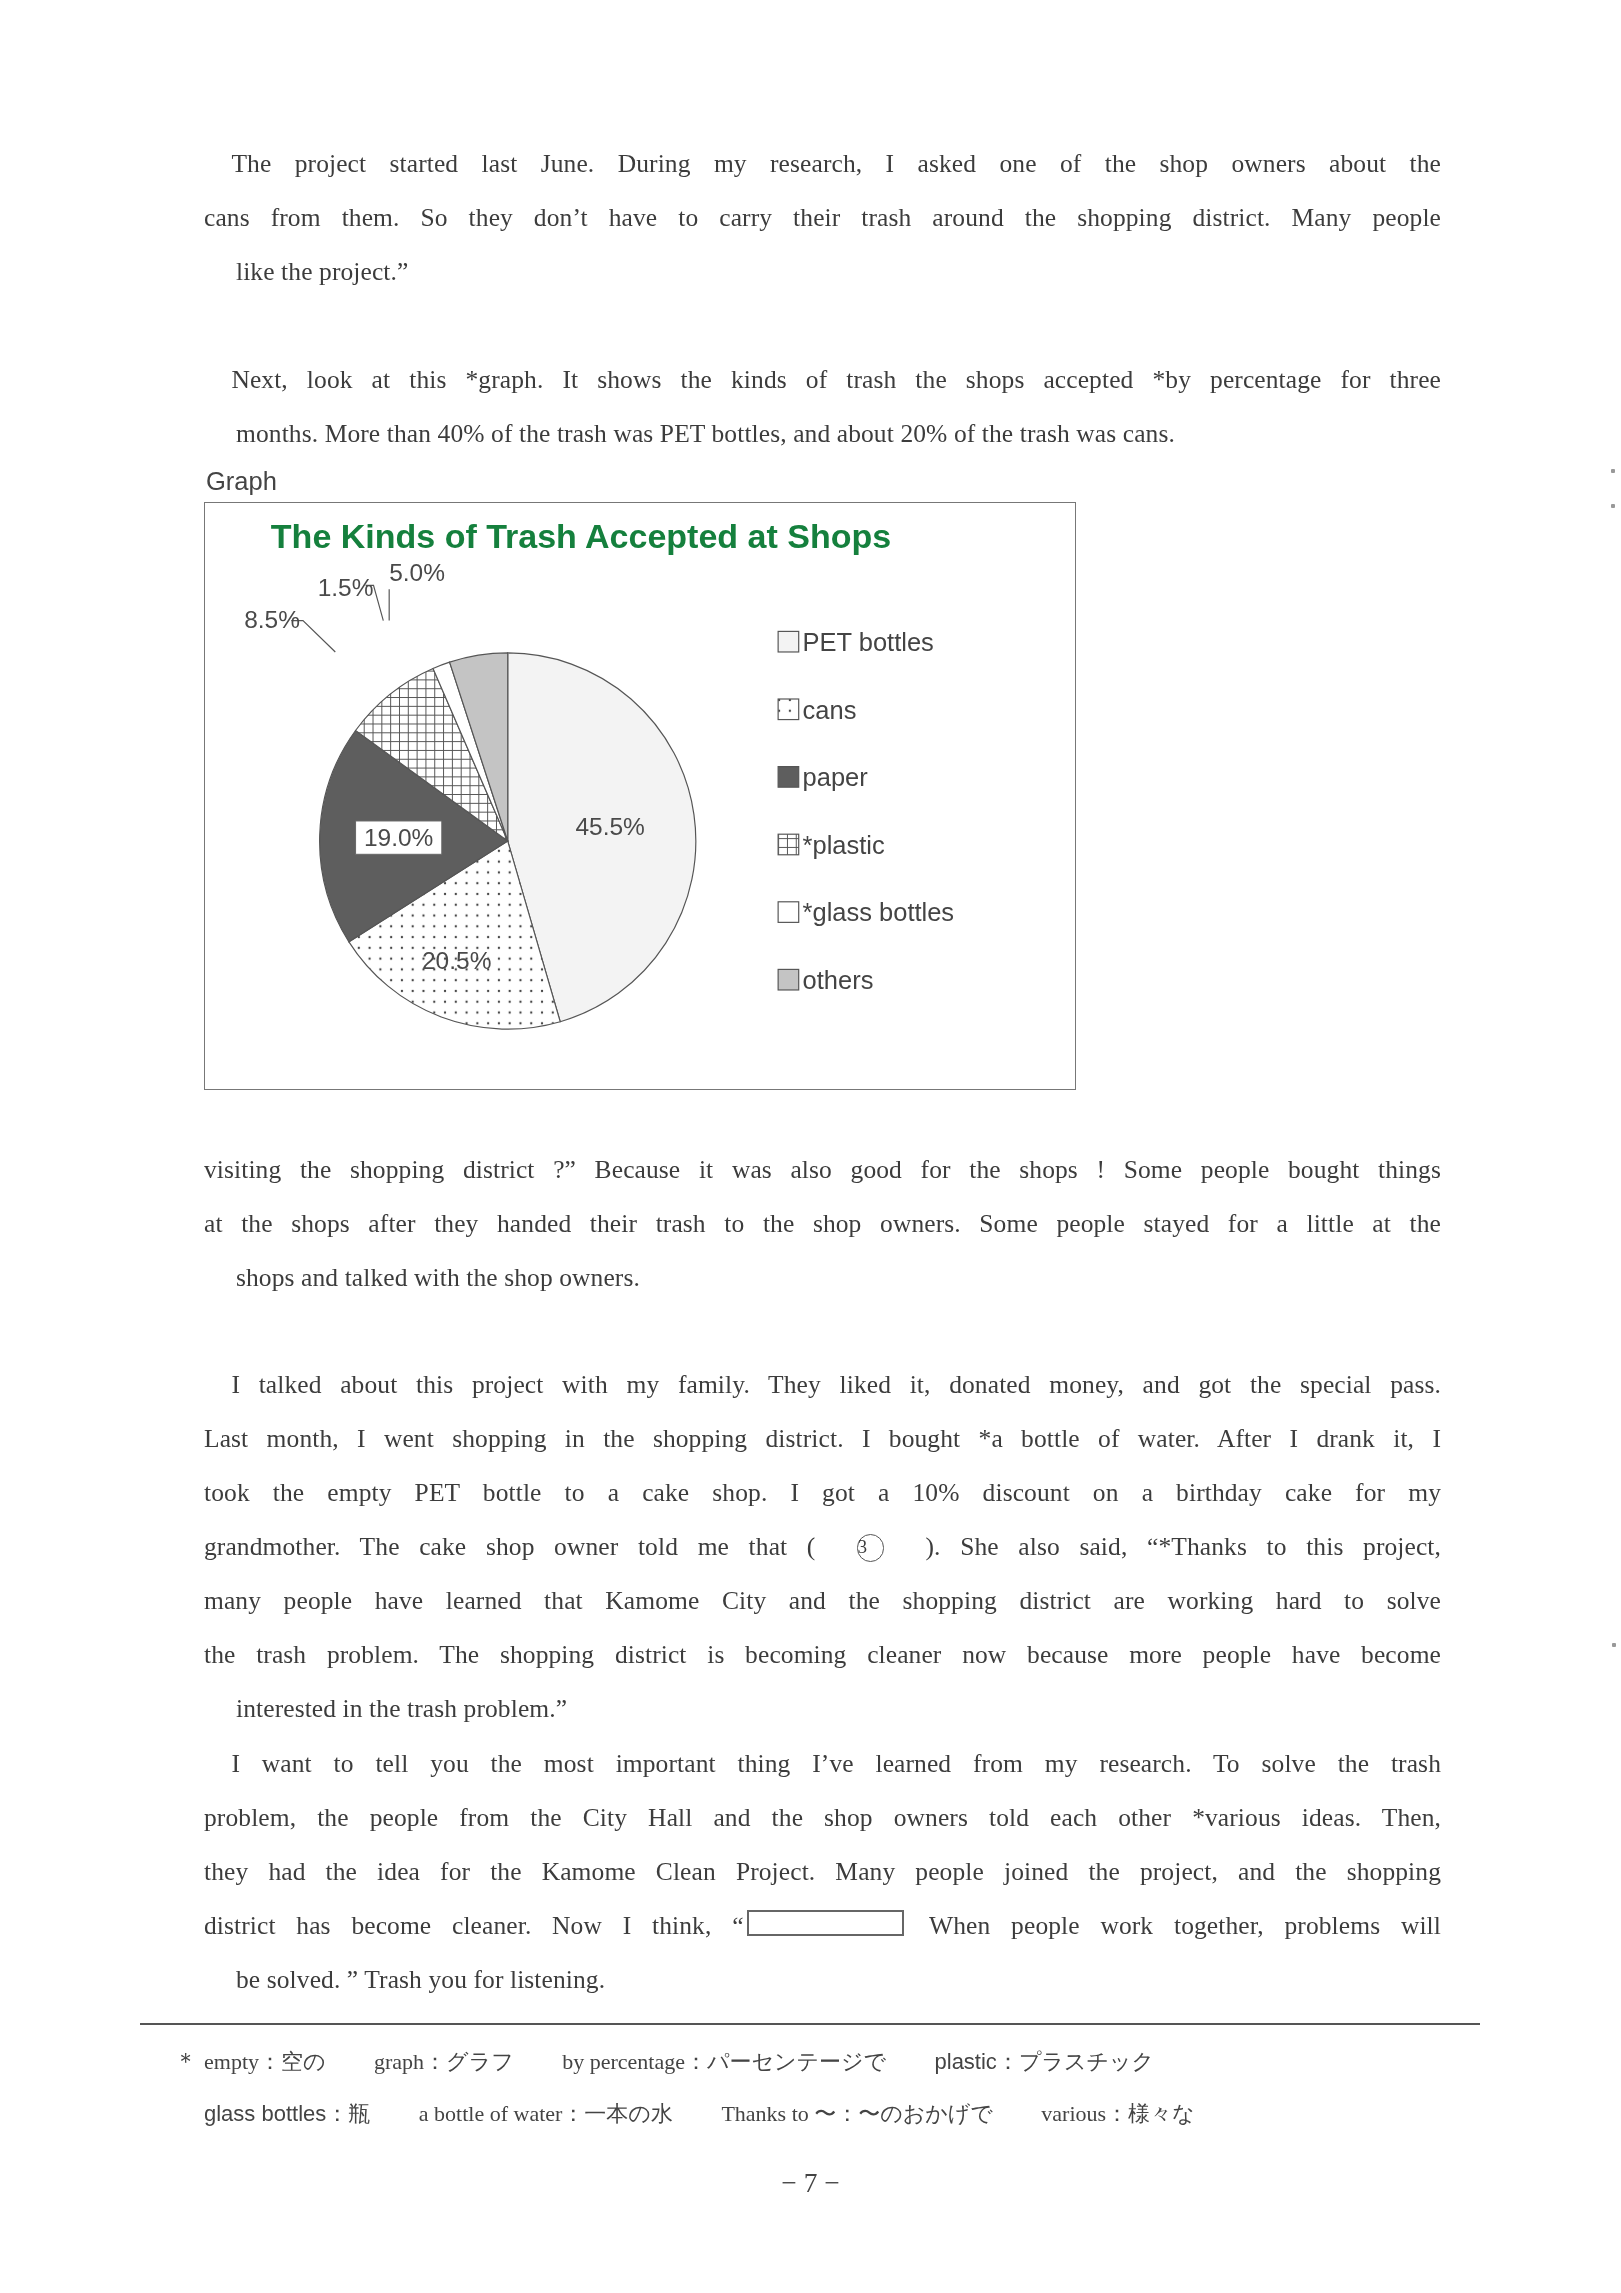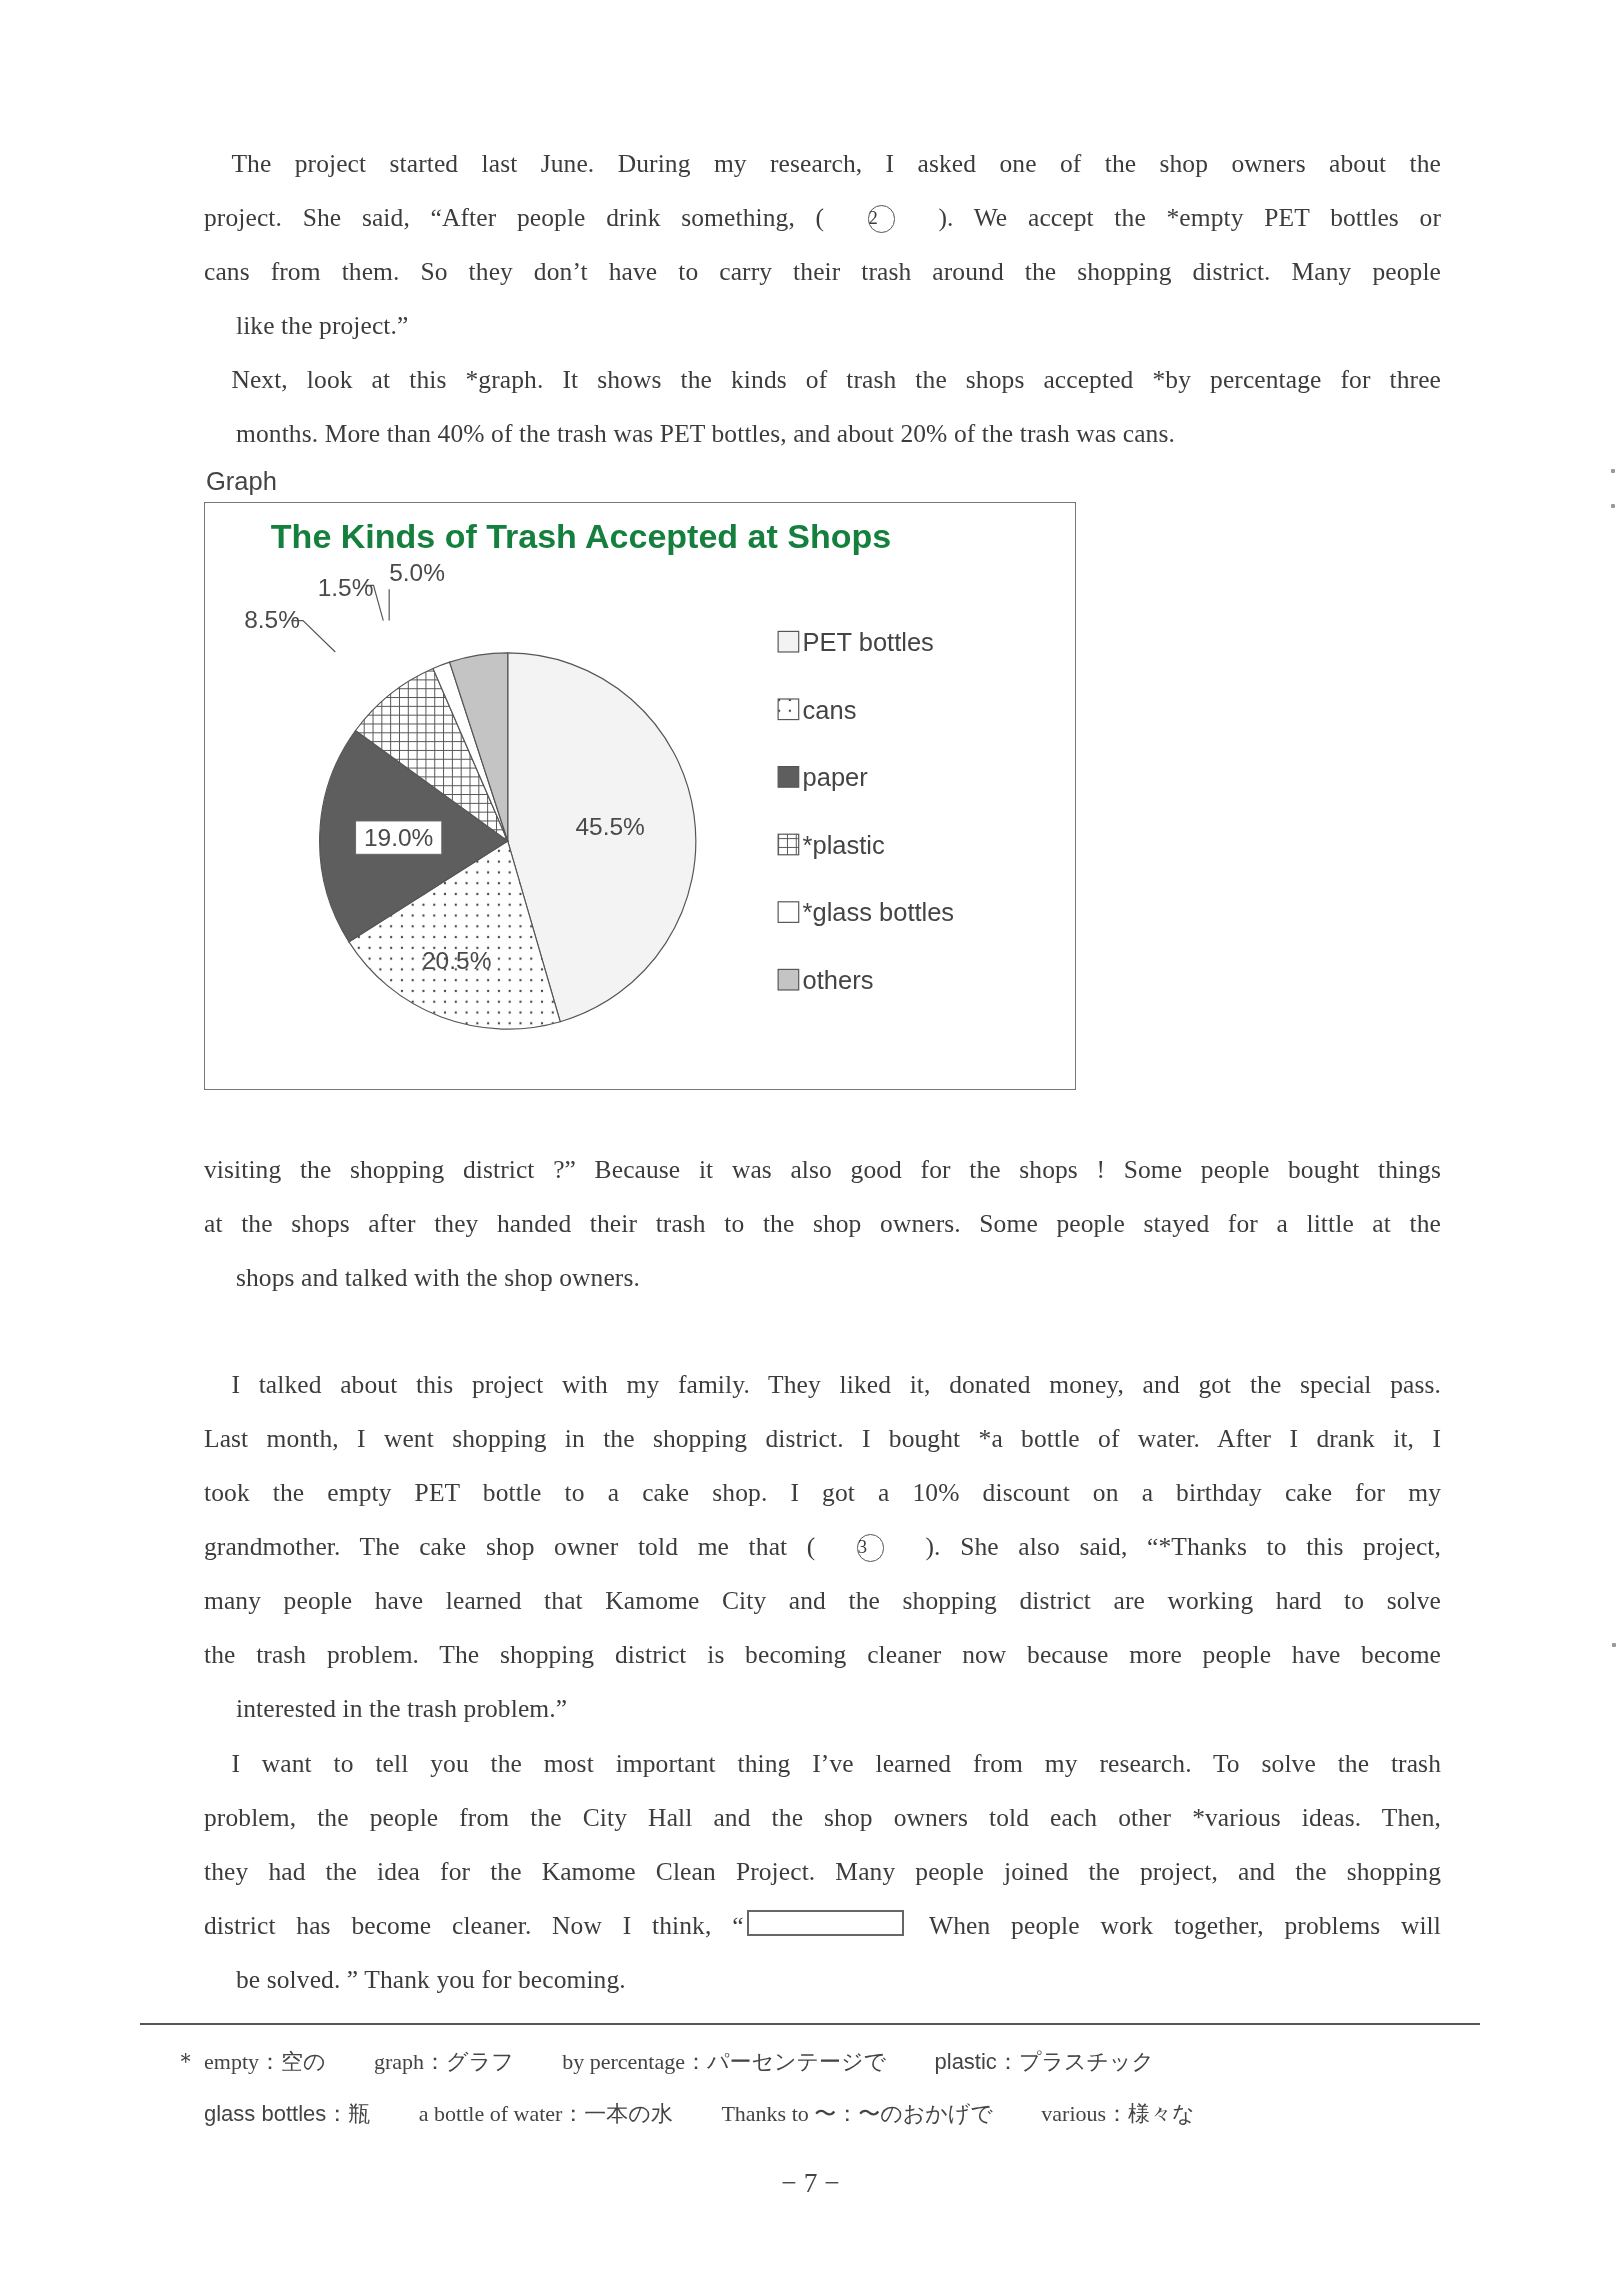--- a/index.html
+++ b/index.html
@@ -23,21 +23,20 @@
   .scan-mark { position:absolute; width:3.9px; height:3.9px; background:#999; border-radius:1px; }
   svg text { font-family:"Liberation Sans","DejaVu Sans",sans-serif; }
 </style>
 </head>
 <body>
 
 <div class="page">
 
   <div class="para" style="top:137px;">
     <span class="line"><span class="indent"></span><span>The project started last June.  During my research, I asked one of the shop owners about the</span></span>
-    <span class="line"><span>project.  She said, “After people drink something, (</span>&nbsp;&nbsp;<span class="circ">2</span>&nbsp;&nbsp;<span>).  We accept the *empty PET bottles or</span></span>
     <span class="line"><span>cans from them.  So they don’t have to carry their trash around the shopping district.  Many people</span></span>
     <span class="line last"><span>like the project.”</span></span>
   </div>
 
   <div class="para" style="top:353px;">
     <span class="line"><span class="indent"></span><span>Next, look at this *graph.  It shows the kinds of trash the shops accepted *by percentage for three</span></span>
     <span class="line last"><span>months.  More than 40% of the trash was PET bottles, and about 20% of the trash was cans.</span></span>
   </div>
 
   <div class="graph-label">Graph</div>
@@ -120,21 +119,21 @@
     <span class="line"><span>many people have learned that Kamome City and the shopping district are working hard to solve</span></span>
     <span class="line"><span>the trash problem.  The shopping district is becoming cleaner now because more people have become</span></span>
     <span class="line last"><span>interested in the trash problem.”</span></span>
   </div>
 
   <div class="para" style="top:1737px;">
     <span class="line"><span class="indent"></span><span>I want to tell you the most important thing I’ve learned from my research.  To solve the trash</span></span>
     <span class="line"><span>problem, the people from the City Hall and the shop owners told each other *various ideas.  Then,</span></span>
     <span class="line"><span>they had the idea for the Kamome Clean Project.  Many people joined the project, and the shopping</span></span>
     <span class="line"><span>district has become cleaner.  Now I think, “</span><span class="blank-box"></span>&nbsp;<span>When people work together, problems will</span></span>
-    <span class="line last"><span>be solved. ”  Thank you for becoming.</span></span>
+    <span class="line last"><span>be solved. ”  Trash you for listening.</span></span>
   </div>
 
   <div class="footnote-rule"></div>
   <div class="fn-star">＊</div>
   <div class="fn-row" style="top:2047px;left:204px;">
     <span class="item"><span>empty</span><span>：</span><span>空の</span></span>
     <span class="item"><span>graph</span><span>：</span><span>グラフ</span></span>
     <span class="item"><span>by percentage</span><span>：</span><span>パーセンテージで</span></span>
     <span class="item"><span class="sans">plastic</span><span>：</span><span>プラスチック</span></span>
   </div>

